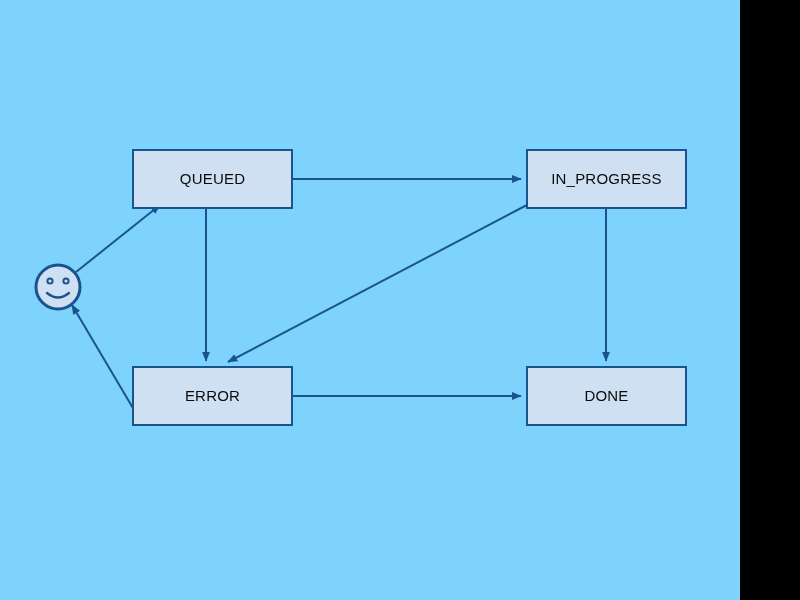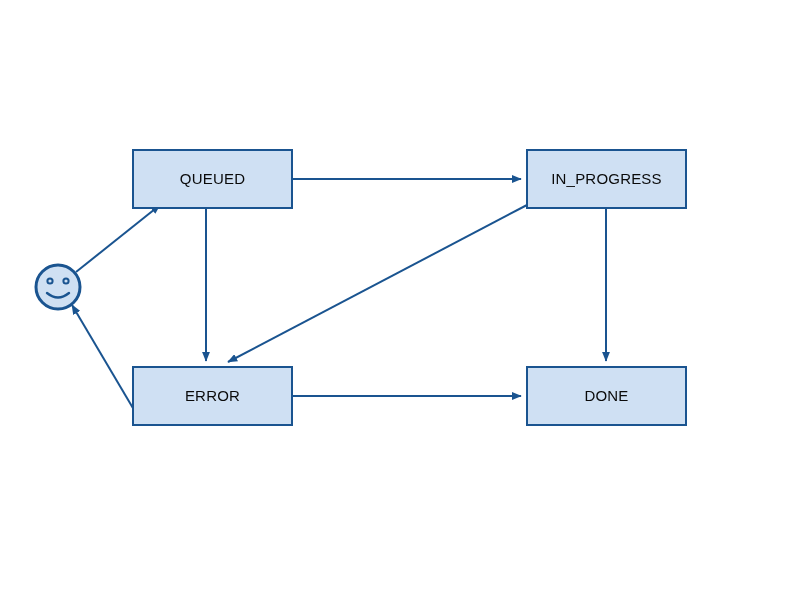--- a/index.html
+++ b/index.html
@@ -8,23 +8,23 @@
     background: #000000;
   }
   body {
     width: 800px;
     height: 600px;
     overflow: hidden;
     font-family: "Liberation Sans", sans-serif;
   }
   #diagram-root {
     position: relative;
-    width: 800px;
+    width: 740px;
     height: 600px;
-    background: #ffffff;
+    background: #7dd3fc;
   }
   #diagram-svg {
     position: absolute;
     left: 0;
     top: 0;
     width: 800px;
     height: 600px;
     display: block;
   }
   .state-label {

